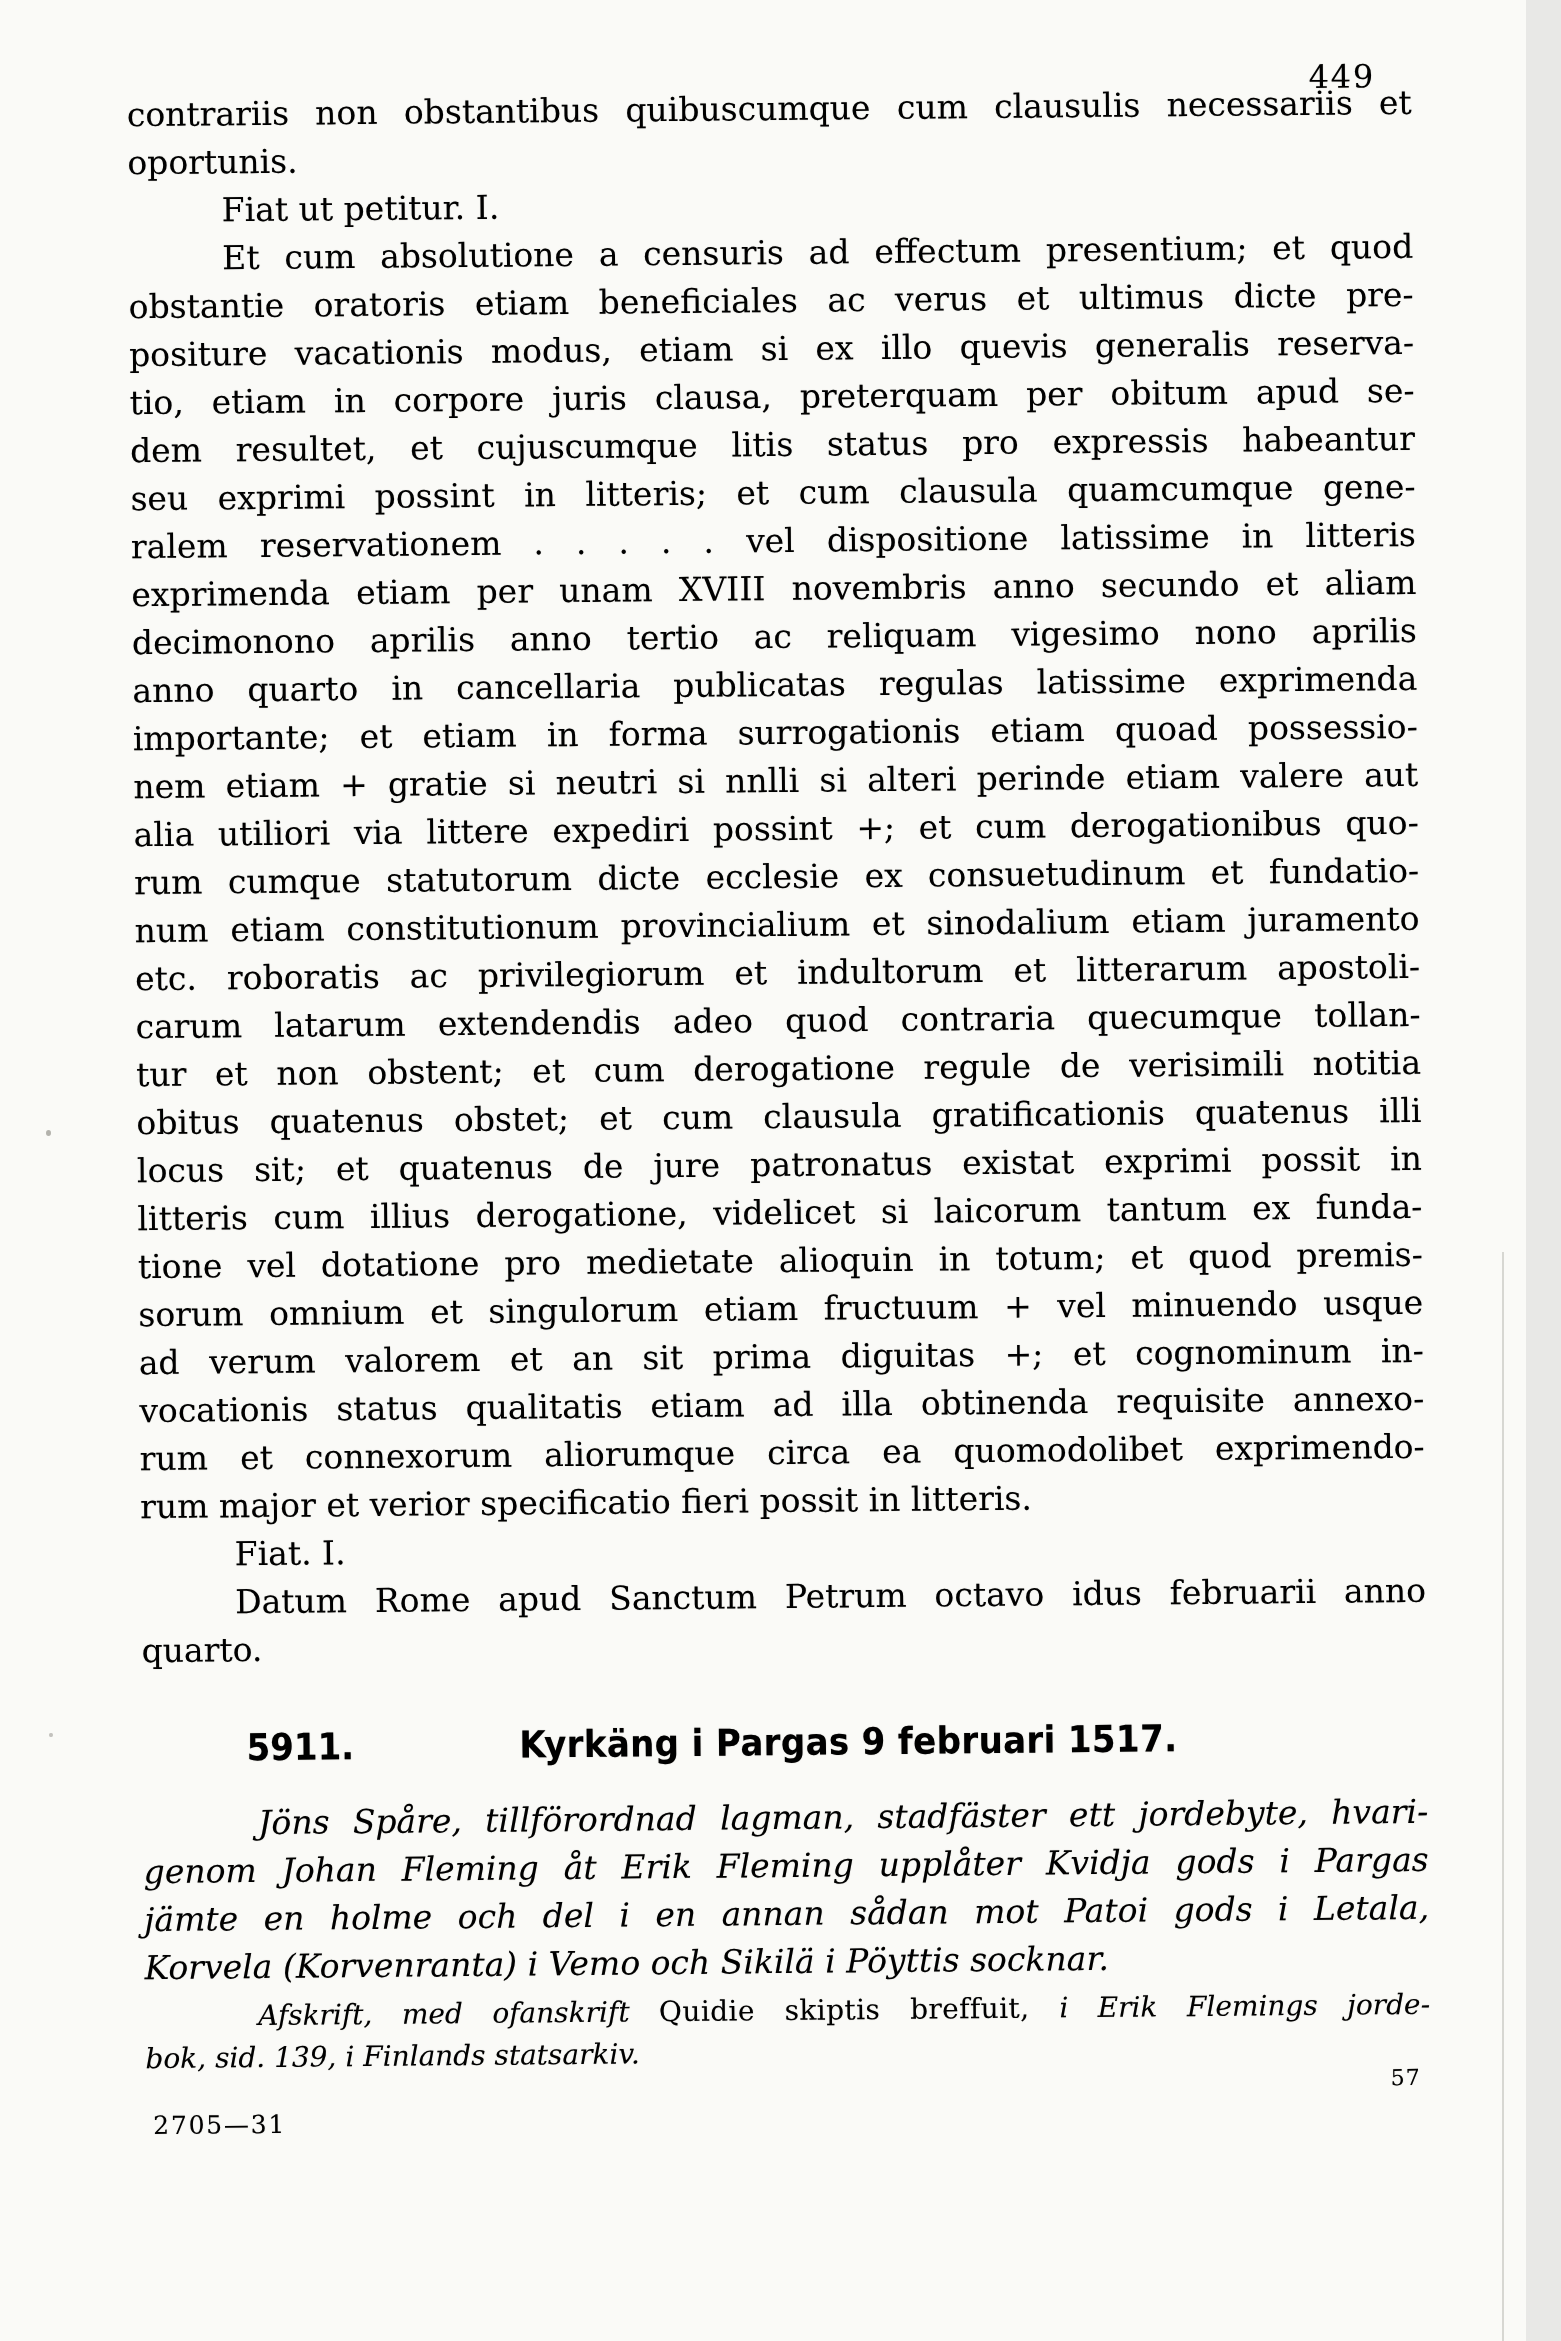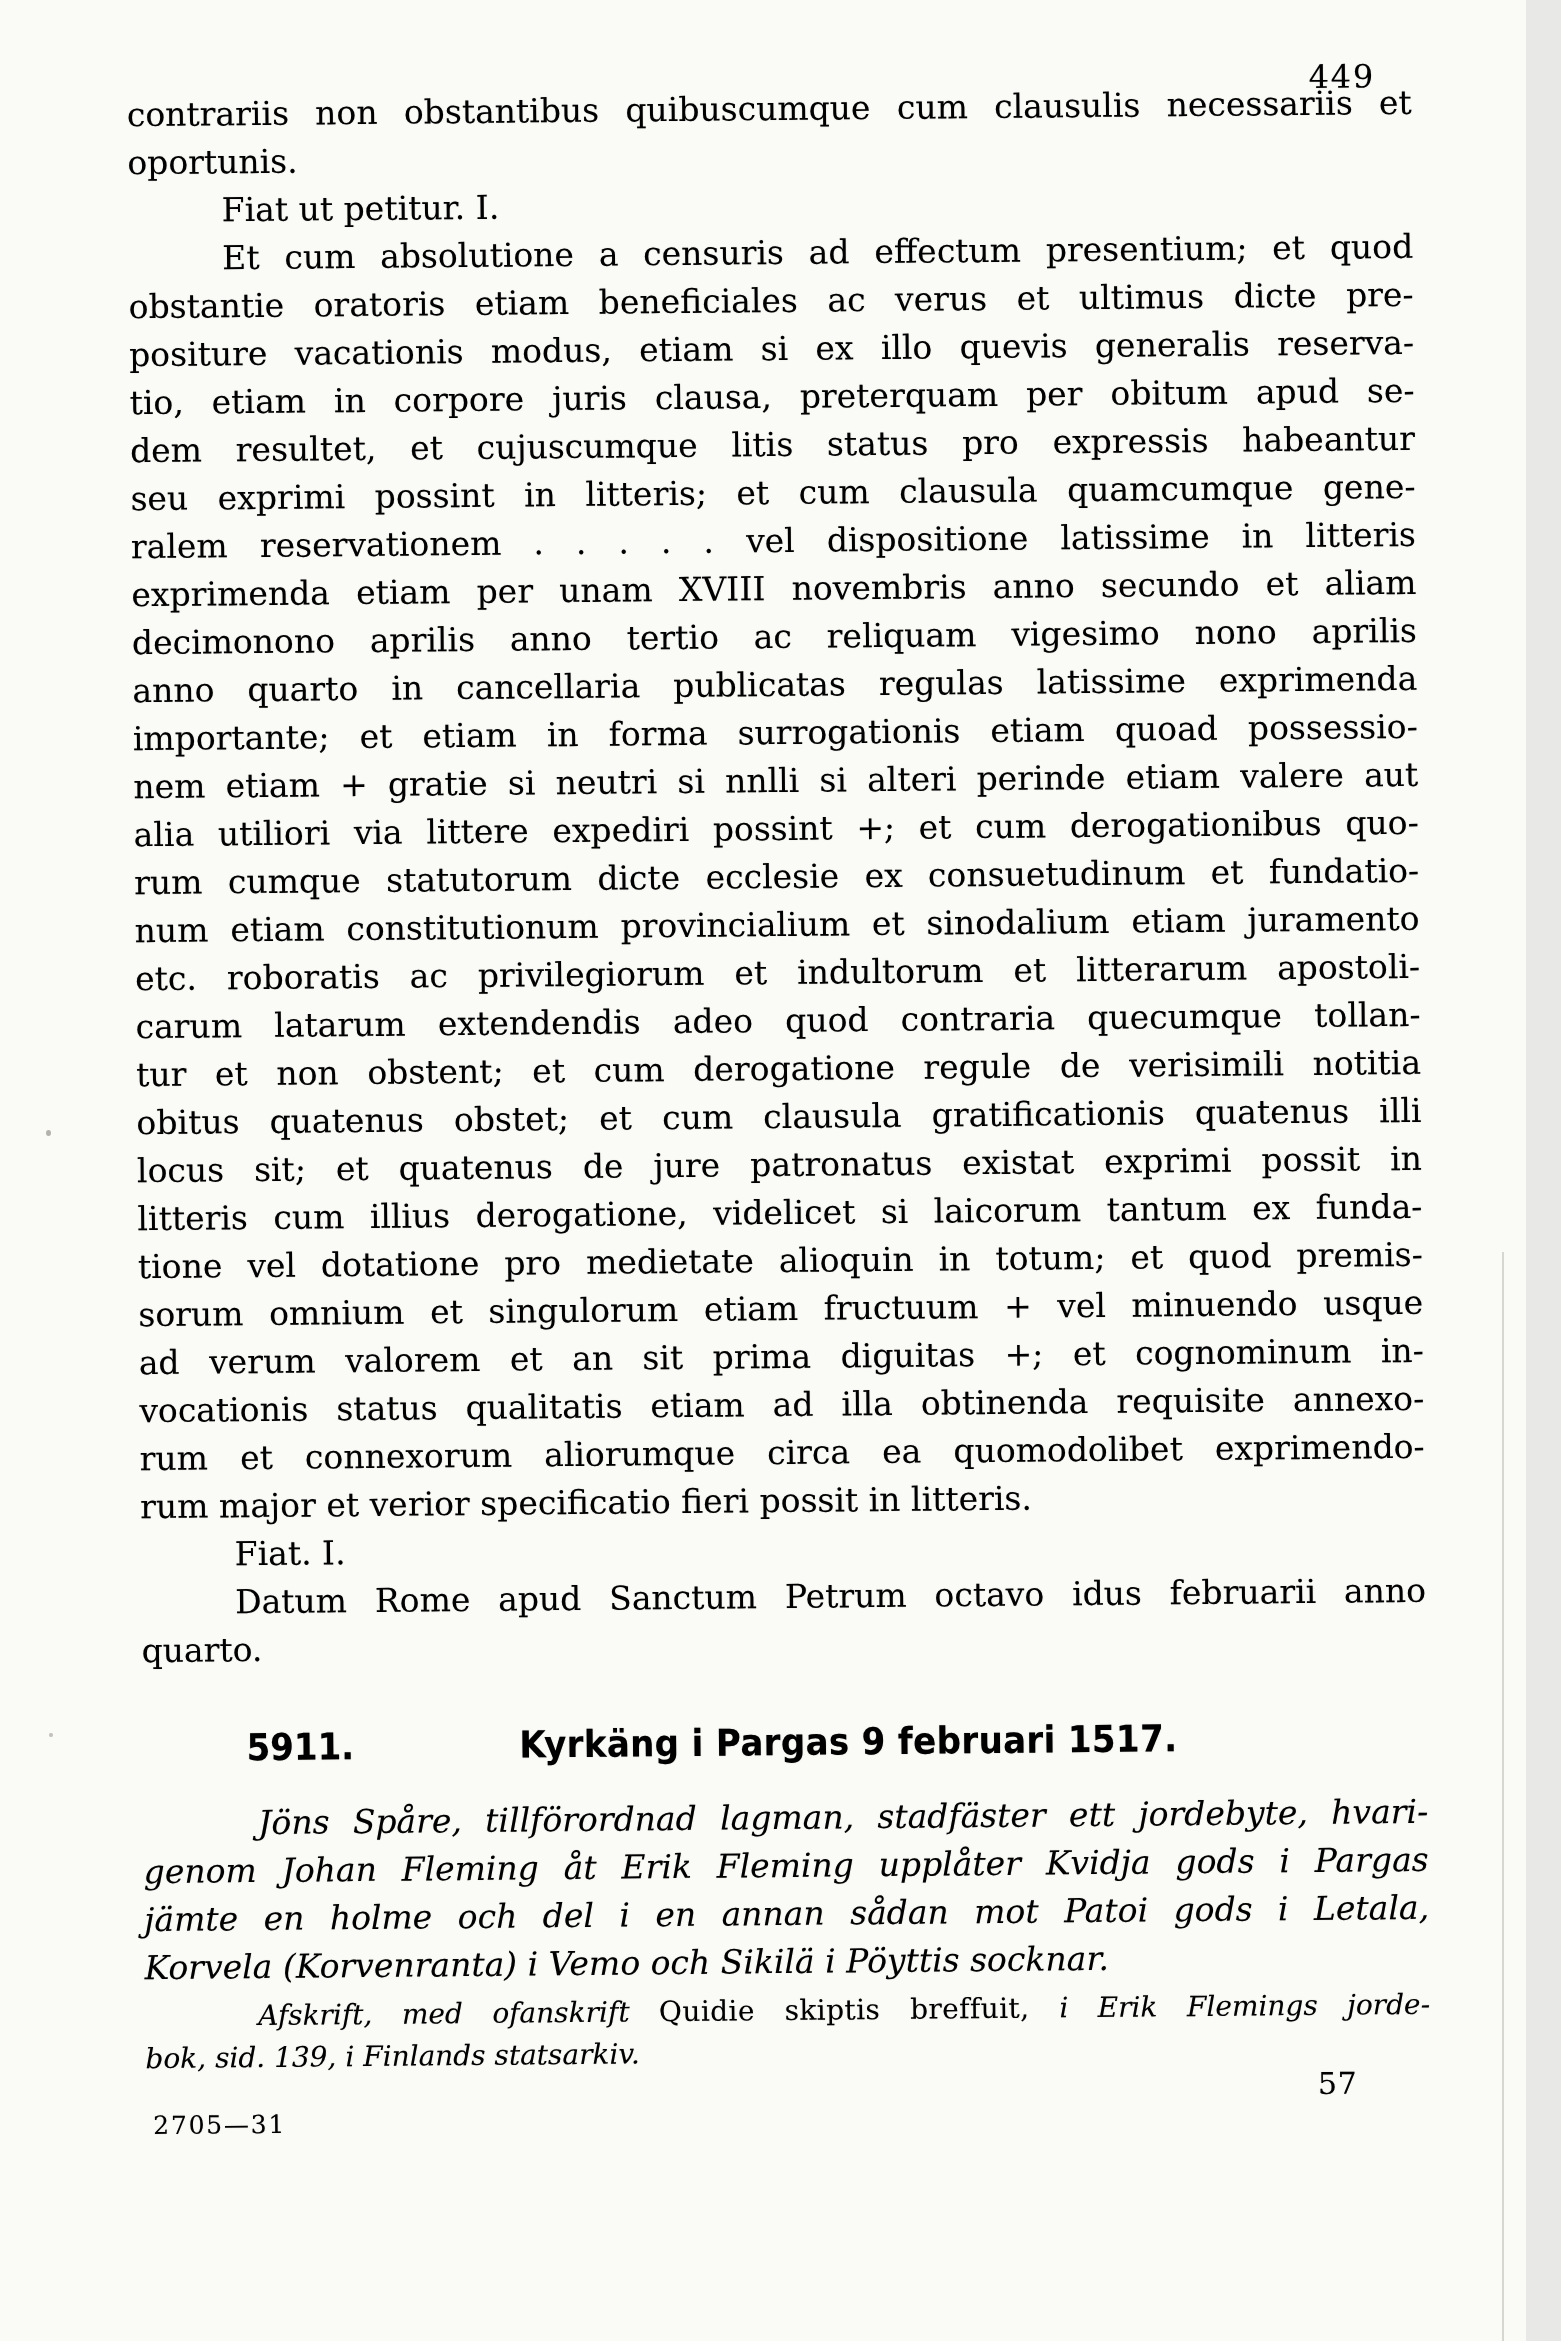--- a/index.html
+++ b/index.html
@@ -59,22 +59,22 @@
     position:absolute;left:377px;top:0;
     display:inline-block;transform:scaleX(0.92);transform-origin:0 0;
     letter-spacing:0.4px;
   }
 
   .sig{
     position:absolute;left:144px;top:2105px;
     font-size:25px;letter-spacing:1.8px;
   }
   .folio{
-    position:absolute;left:1309px;top:2071px;
-    font-size:30px;letter-spacing:0.9px;
+    position:absolute;left:1382px;top:2071px;
+    font-size:22px;letter-spacing:0.9px;
   }
 
   .scan-line{
     position:absolute;left:1502px;top:1252px;width:1.8px;height:1090px;
     background:rgba(186,186,180,0.55);
   }
   .speckle-a{
     position:absolute;left:46px;top:1130px;width:5.3px;height:6.2px;border-radius:50%;
     background:rgba(120,118,112,0.55);
   }

